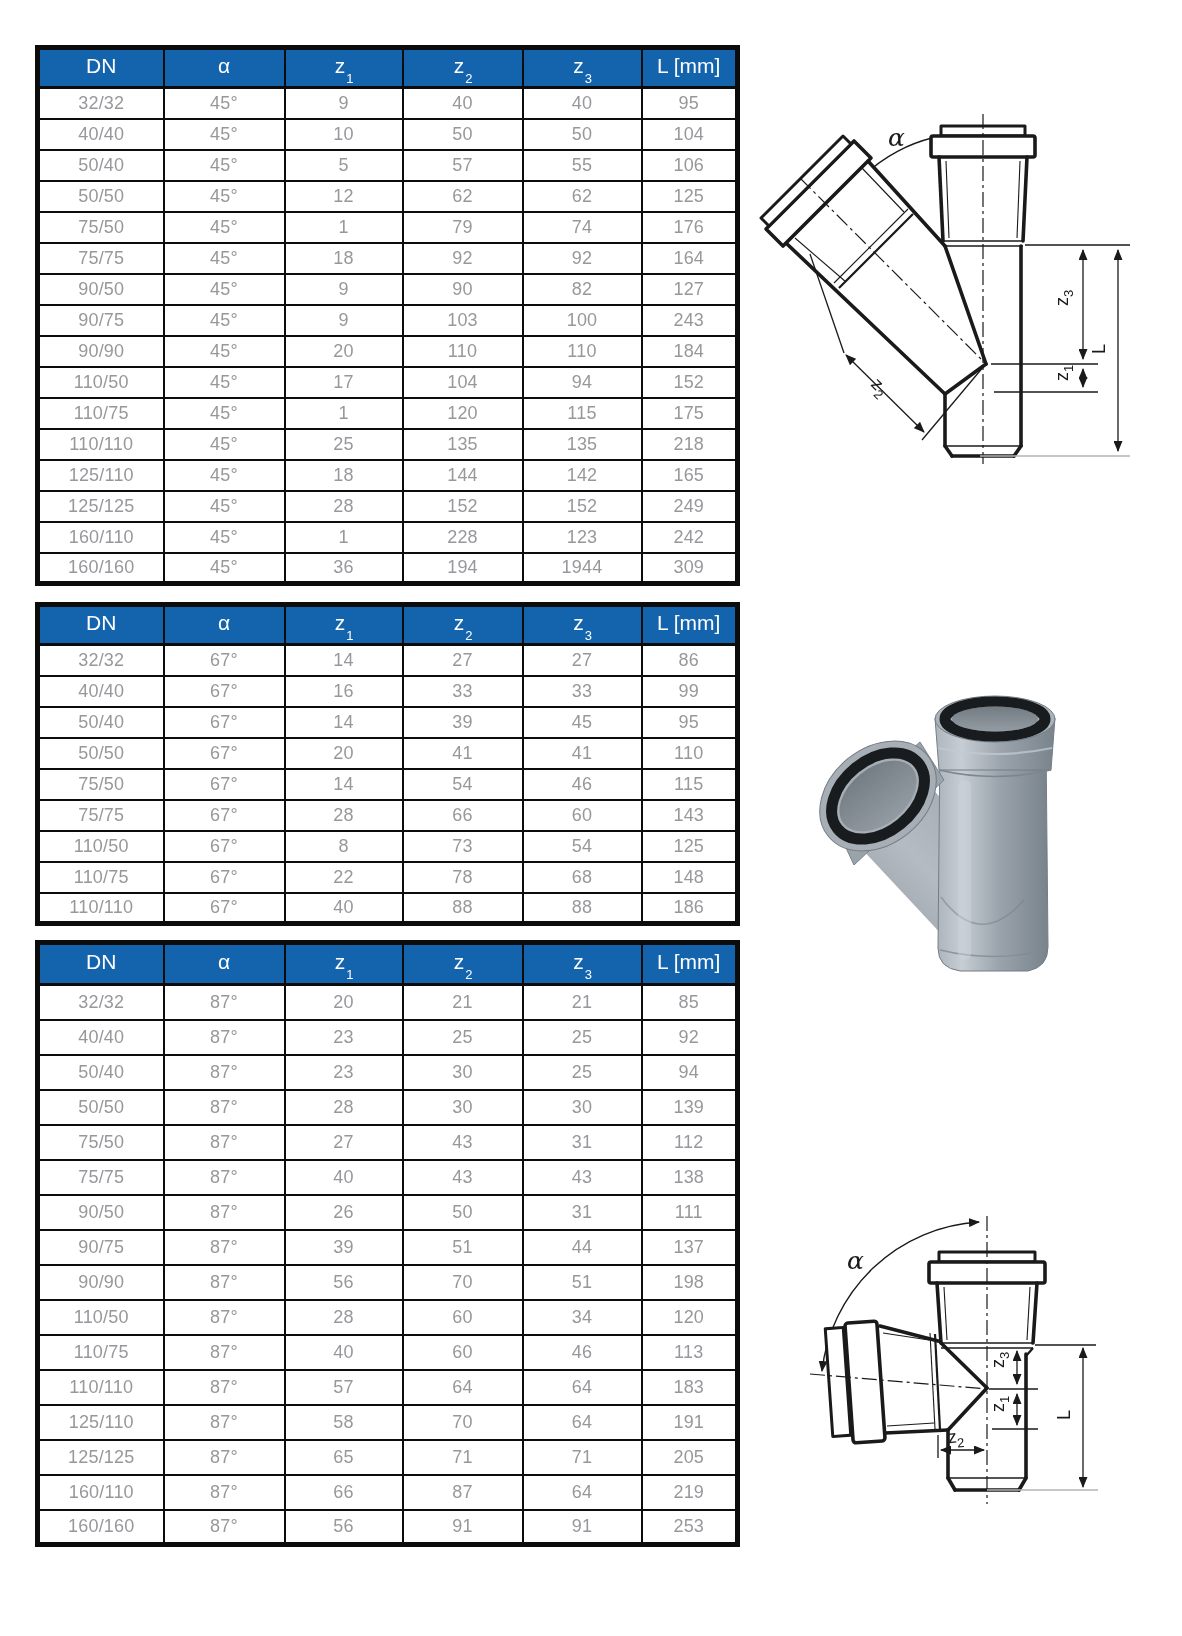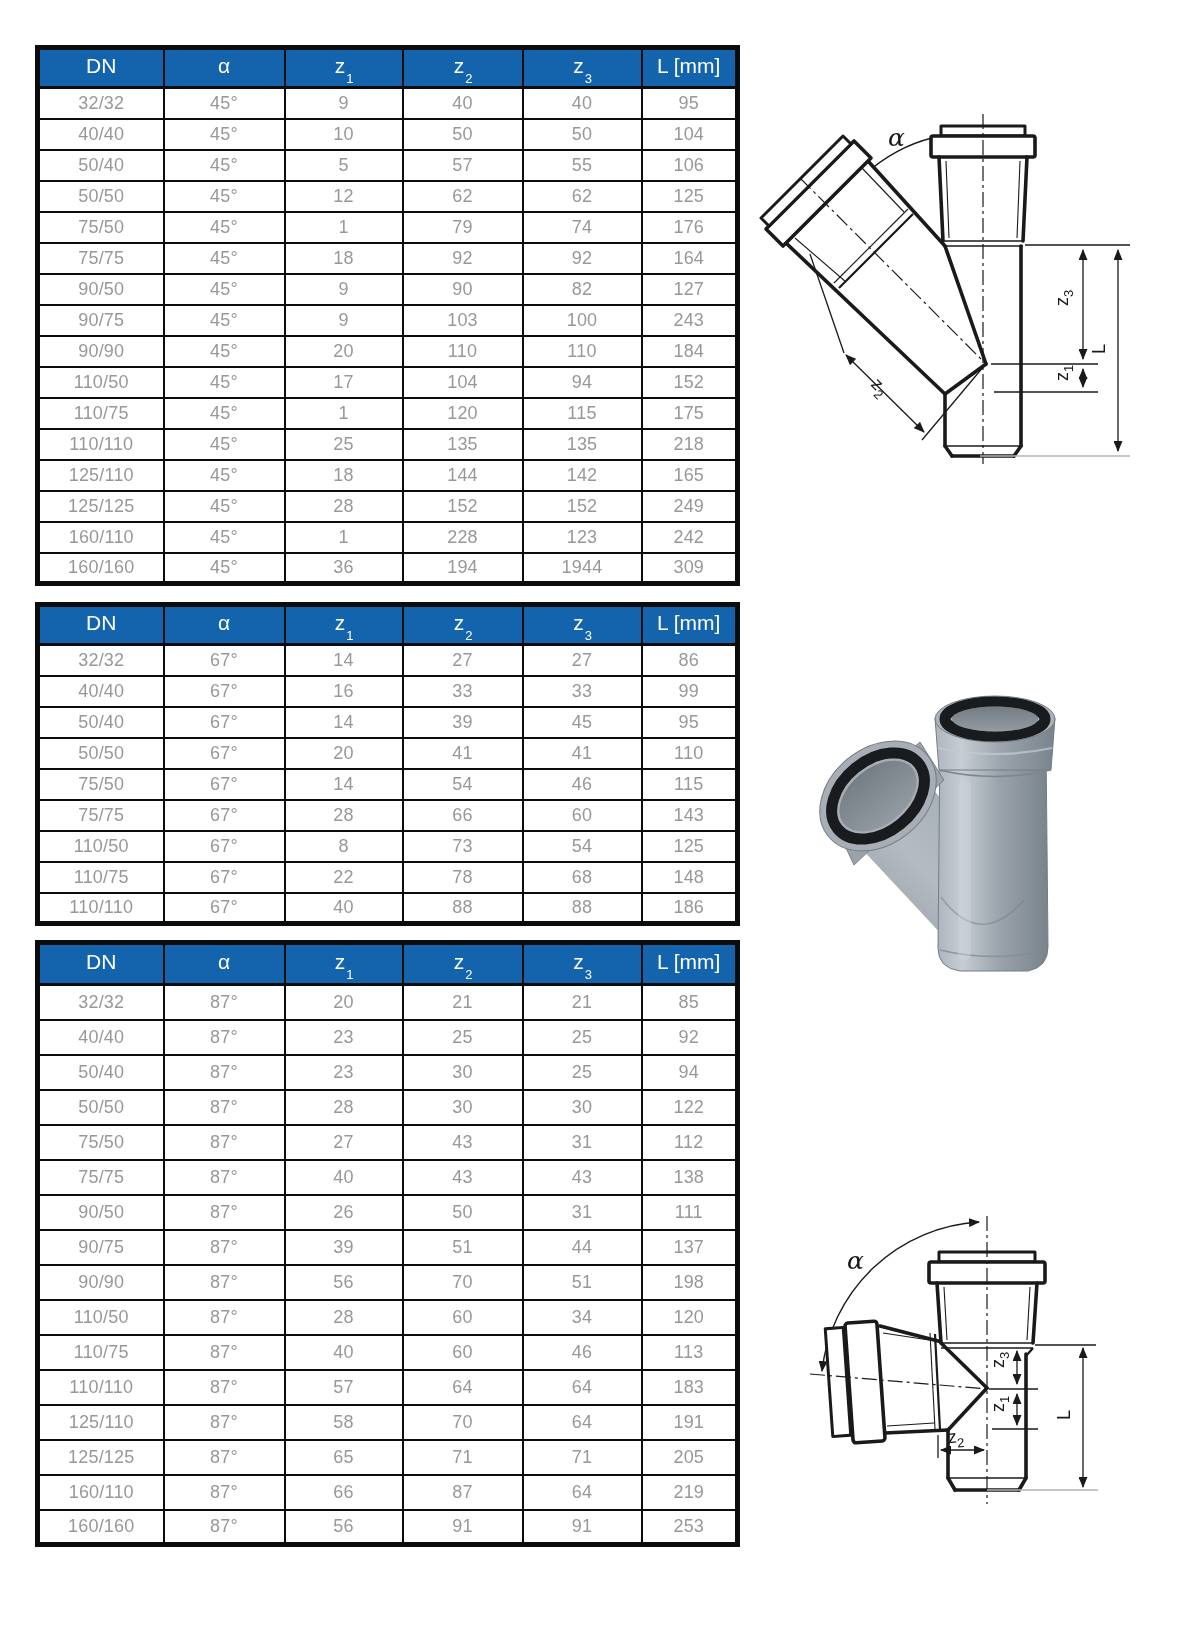--- a/index.html
+++ b/index.html
@@ -342,21 +342,21 @@
           <td>30</td>
           <td>25</td>
           <td>94</td>
         </tr>
         <tr>
           <td>50/50</td>
           <td>87°</td>
           <td>28</td>
           <td>30</td>
           <td>30</td>
-          <td>122</td>
+          <td>139</td>
         </tr>
         <tr>
           <td>75/50</td>
           <td>87°</td>
           <td>27</td>
           <td>43</td>
           <td>31</td>
           <td>112</td>
         </tr>
         <tr>

